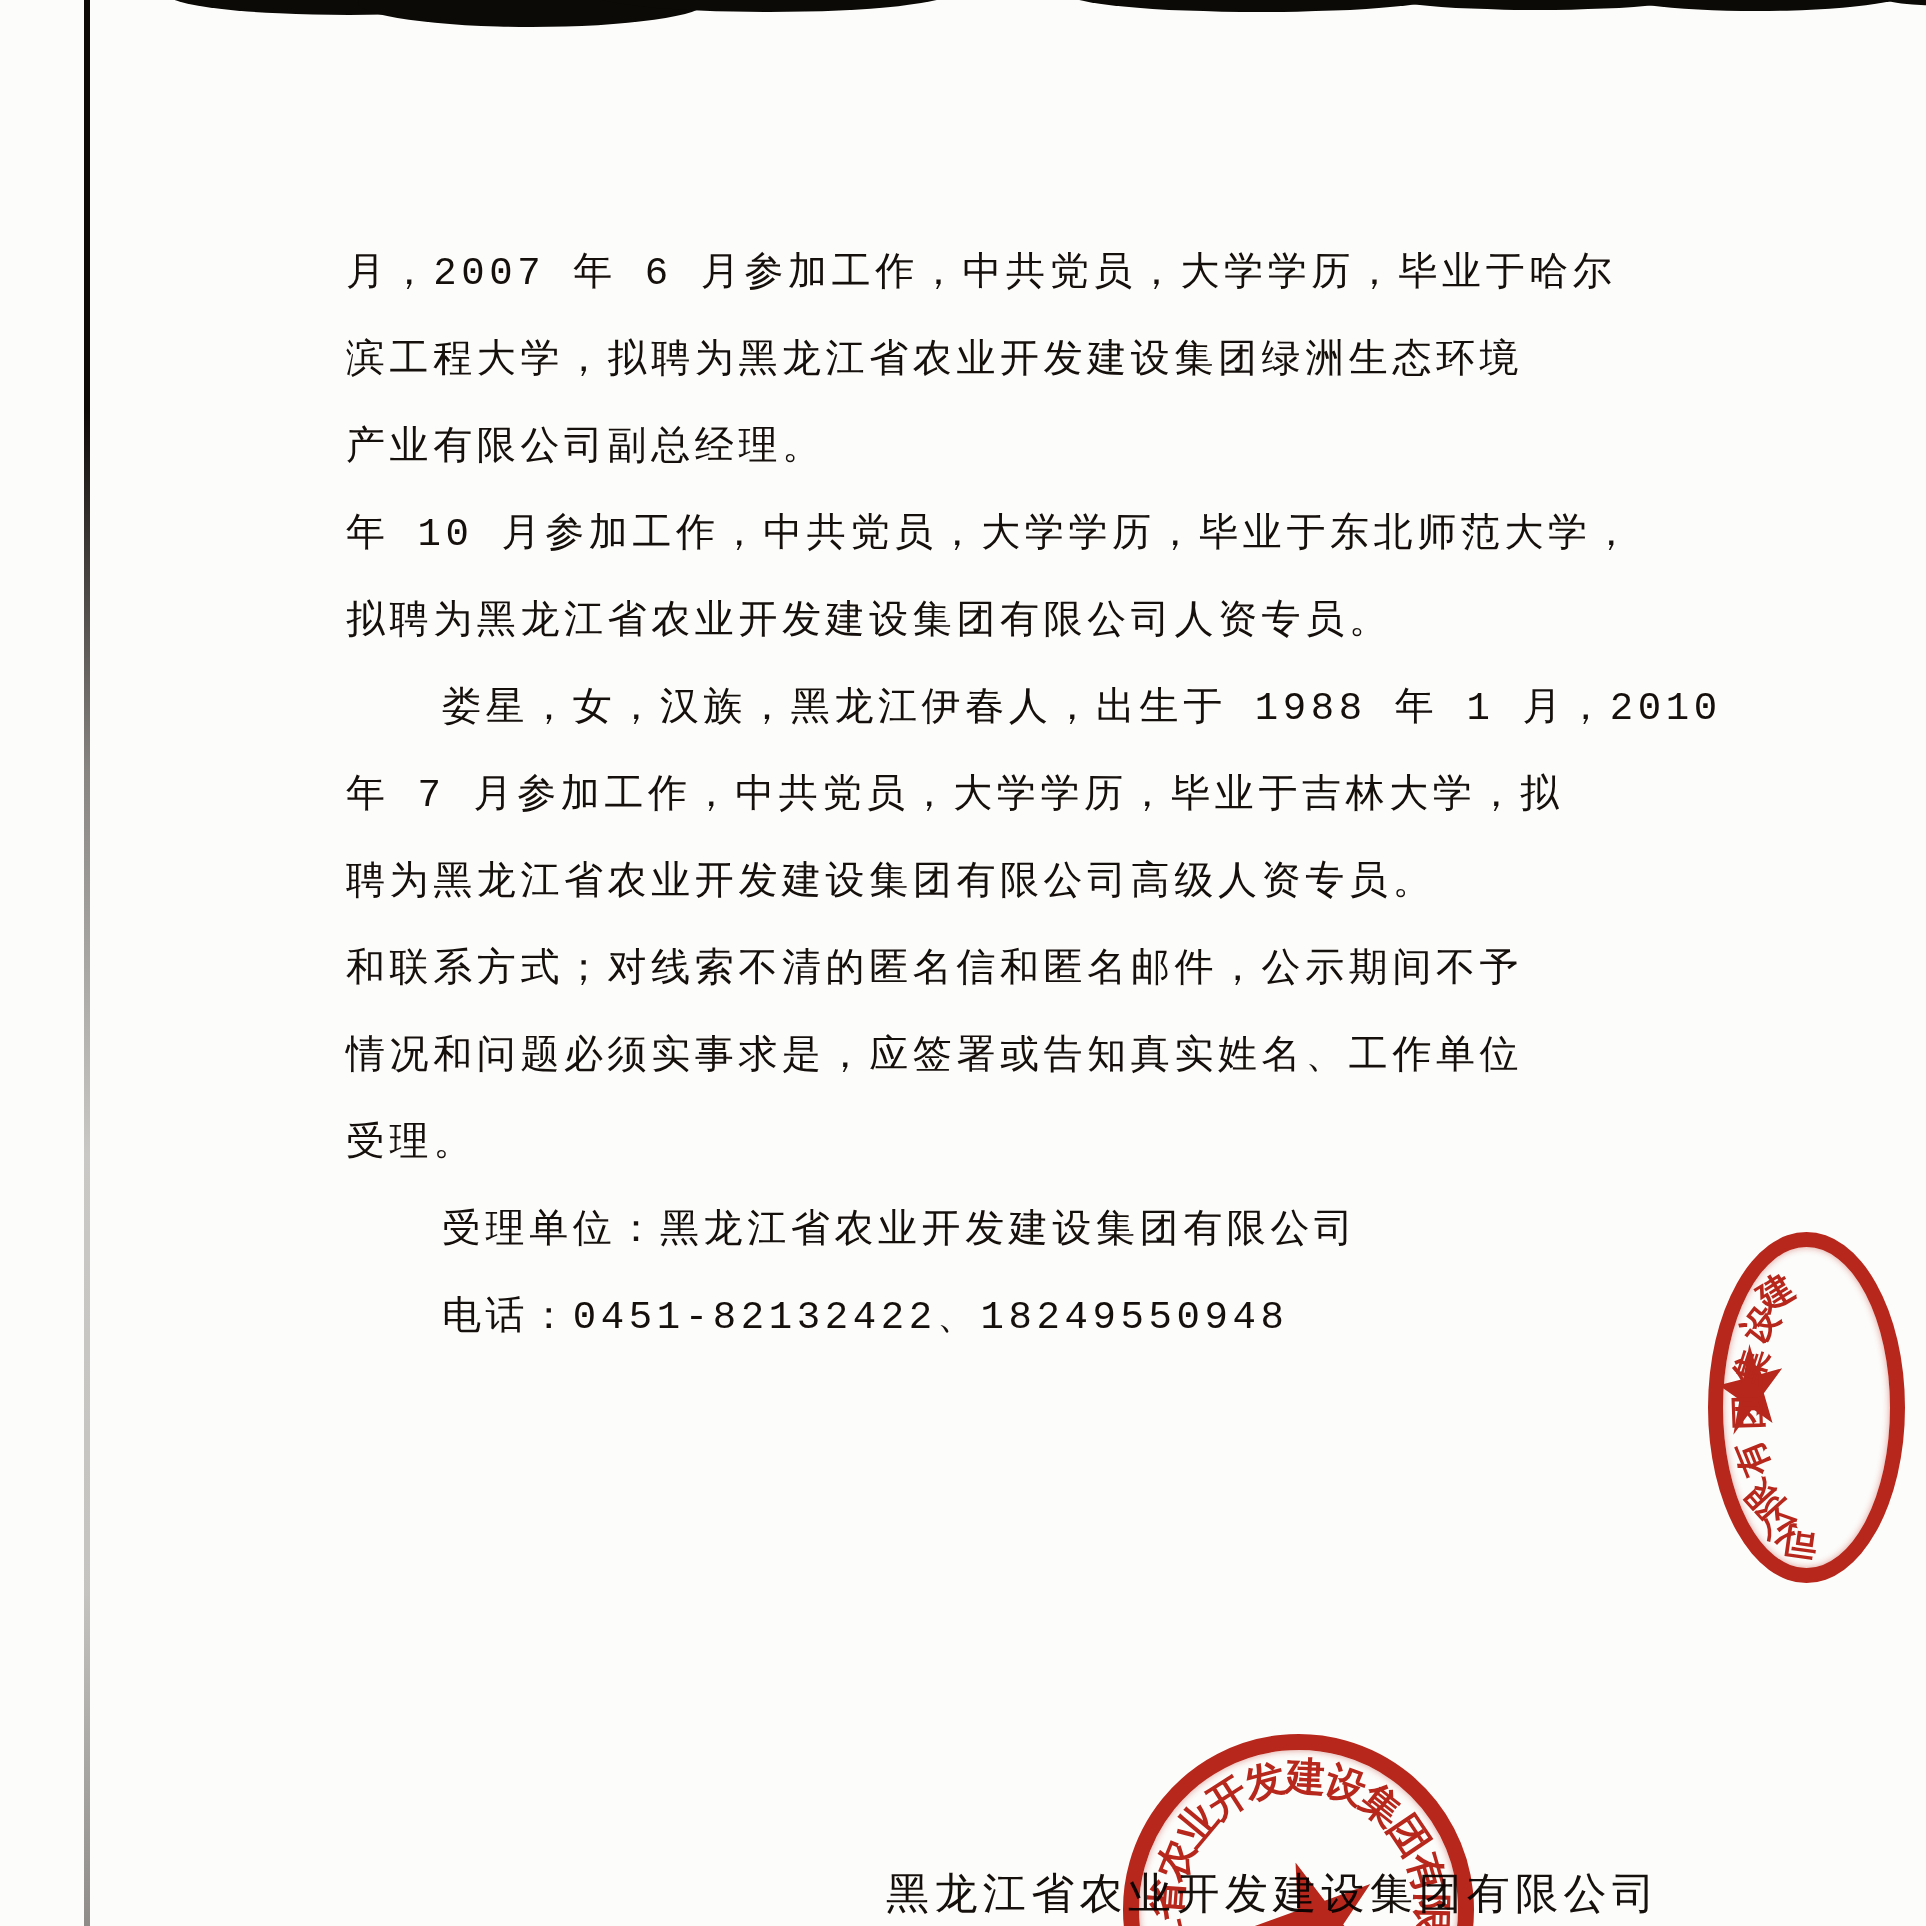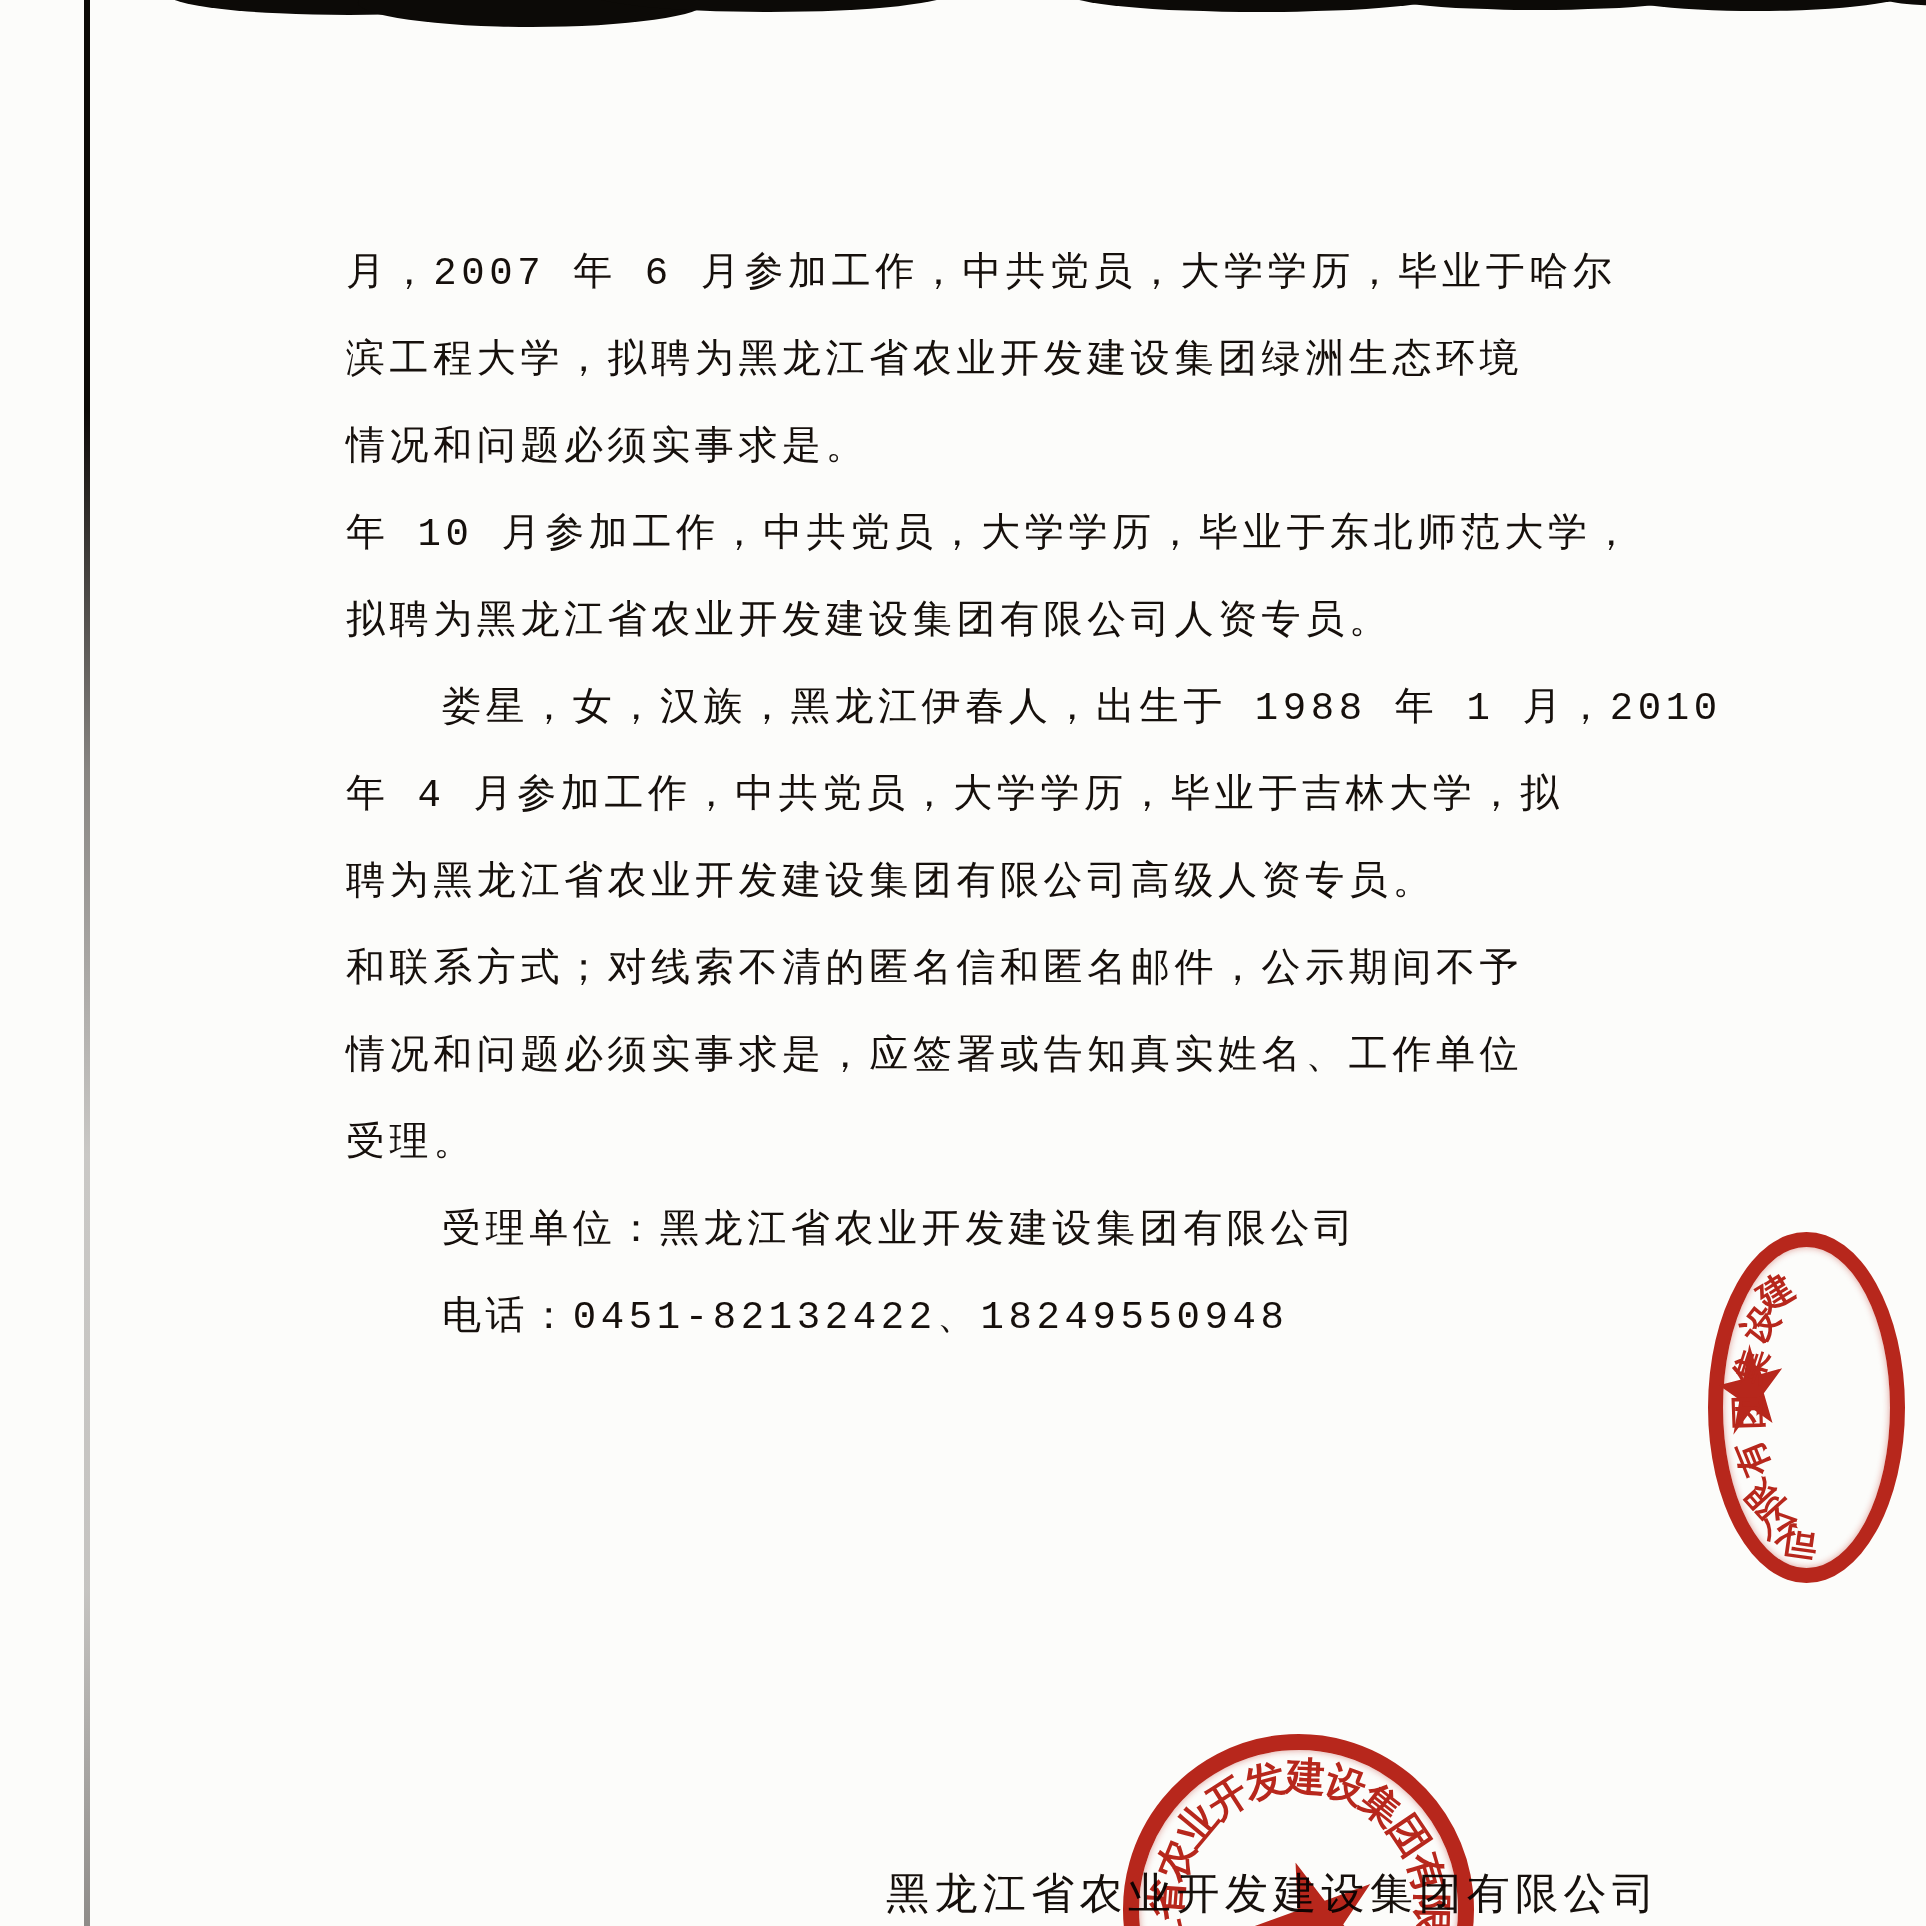--- a/index.html
+++ b/index.html
@@ -79,25 +79,25 @@
   <div class="blob" style="left:358px;top:-22.3px;width:347px;height:49px;"></div>
   <div class="blob" style="left:586px;top:-28.5px;width:366px;height:40px;"></div>
   <div class="blob" style="left:1067px;top:-25px;width:385px;height:37px;"></div>
   <div class="blob" style="left:1364px;top:-27px;width:347px;height:37px;"></div>
   <div class="blob" style="left:1603px;top:-28.5px;width:308px;height:39px;"></div>
   <div class="blob" style="left:1880px;top:-11.6px;width:146px;height:17.7px;"></div>
 
   <div class="body-text">
     <div class="line">月，2007 年 6 月参加工作，中共党员，大学学历，毕业于哈尔</div>
     <div class="line">滨工程大学，拟聘为黑龙江省农业开发建设集团绿洲生态环境</div>
-    <div class="line">情况和问题必须实事求是。</div>
+    <div class="line">产业有限公司副总经理。</div>
     <div class="line">年 10 月参加工作，中共党员，大学学历，毕业于东北师范大学，</div>
     <div class="line">拟聘为黑龙江省农业开发建设集团有限公司人资专员。</div>
     <div class="line ind">娄星，女，汉族，黑龙江伊春人，出生于 1988 年 1 月，2010</div>
-    <div class="line">年 4 月参加工作，中共党员，大学学历，毕业于吉林大学，拟</div>
+    <div class="line">年 7 月参加工作，中共党员，大学学历，毕业于吉林大学，拟</div>
     <div class="line">聘为黑龙江省农业开发建设集团有限公司高级人资专员。</div>
     <div class="line">和联系方式；对线索不清的匿名信和匿名邮件，公示期间不予</div>
     <div class="line">情况和问题必须实事求是，应签署或告知真实姓名、工作单位</div>
     <div class="line">受理。</div>
     <div class="line ind">受理单位：黑龙江省农业开发建设集团有限公司</div>
     <div class="line ind">电话：0451-82132422、18249550948</div>
   </div>
 
   <div class="sig-company">黑龙江省农业开发建设集团有限公司</div>
 

